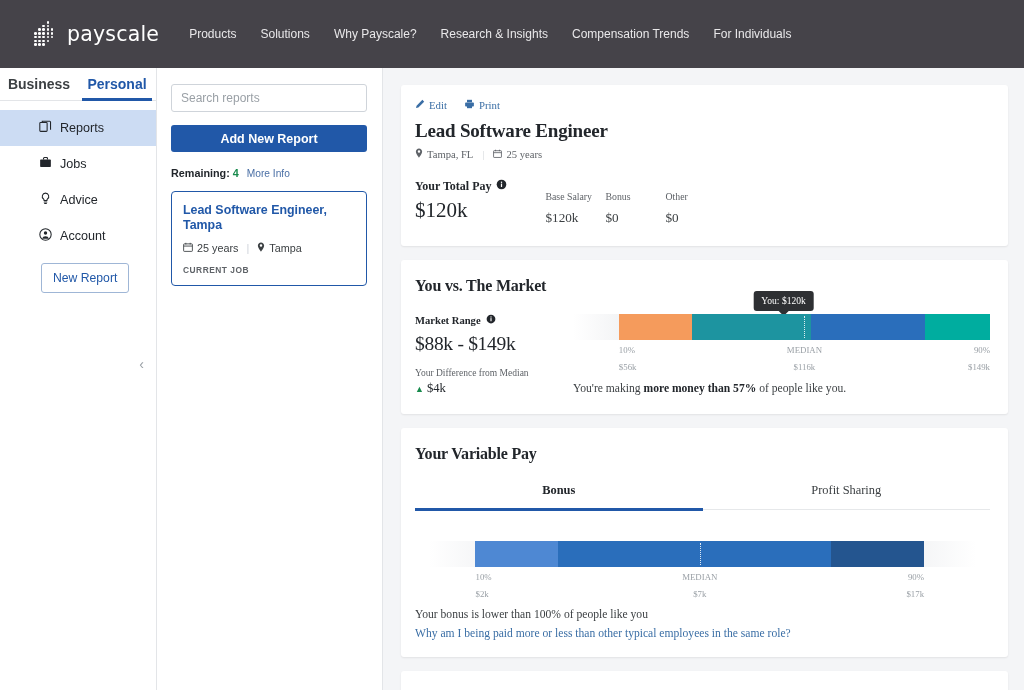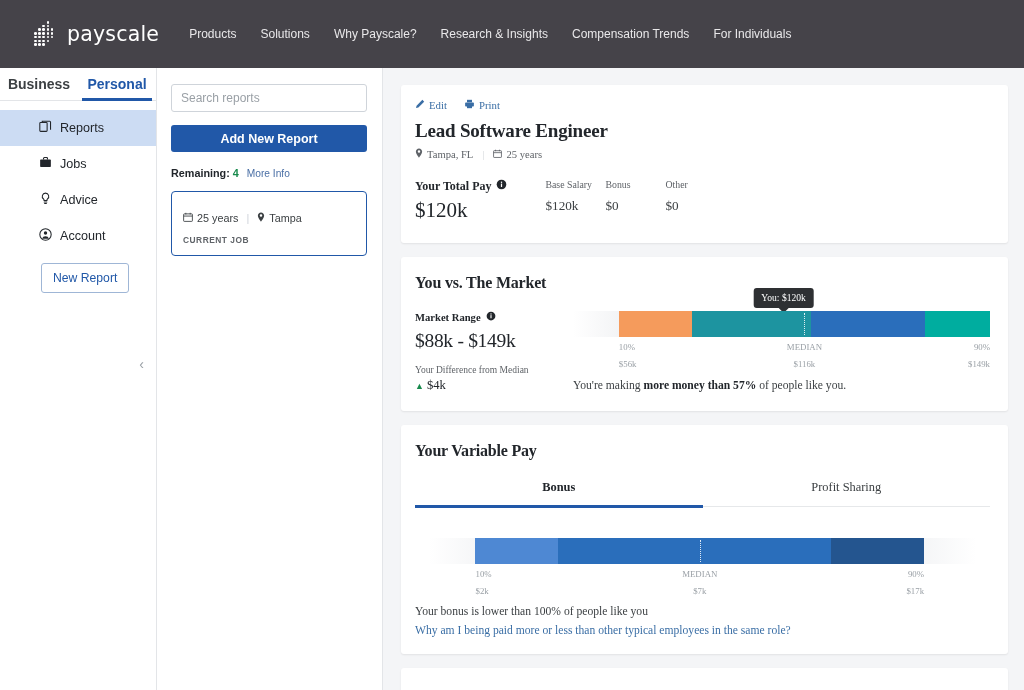--- a/index.html
+++ b/index.html
@@ -116,21 +116,21 @@
   .p1 { padding: 14px 18px 20px 14px; }
   .linkrow { display: flex; gap: 17px; align-items: center; font-size: 10.8px; }
   .linkrow a { color: #3a6ea5; text-decoration: none; display: inline-flex; gap: 4px; align-items: center; }
   .job-title { font-size: 19px; font-weight: bold; color: #22262b; margin-top: 9px; letter-spacing: -.2px; }
   .job-meta { margin-top: 6px; display: flex; align-items: center; gap: 9px; font-size: 10.6px; color: #5f6368; }
   .job-meta .sep { color: #d4d7db; }
   .job-meta span.m { display: inline-flex; align-items: center; gap: 4px; }
   .payrow { margin-top: 19px; display: flex; align-items: flex-start; }
   .paymain .lbl { font-size: 12px; font-weight: bold; color: #22262b; display: flex; align-items: center; gap: 5px; }
   .paymain .val { font-size: 21px; color: #22262b; margin-top: 4px; }
-  .paycols { display: flex; margin-left: 38px; margin-top: 0; }
+  .paycols { display: flex; margin-left: 38px; margin-top: 12px; }
   .paycol { width: 60px; }
   .paycol .k { font-size: 9.8px; color: #5f6368; }
   .paycol .v { font-size: 13.2px; color: #3c4043; margin-top: 8px; }
 
   
   .p2 { padding: 17px 18px 18px 14px; }
   .sec-title { font-size: 16px; font-weight: bold; color: #22262b; letter-spacing: -.2px; }
   .mkt-body { display: flex; margin-top: 19px; }
   .mkt-left { width: 158px; flex: none; }
   .mkt-left .k { font-size: 10.6px; font-weight: bold; color: #22262b; display: flex; align-items: center; gap: 5px; }
@@ -290,20 +290,21 @@
     <input class="search" type="text" placeholder="Search reports" style="">
     <button class="addbtn">Add New Report</button>
 
     <div class="remaining">
       <span>Remaining:</span>
       <span class="num">4</span>
       <span class="more">More Info</span>
     </div>
 
     <div class="card">
+      <div class="card-title">Lead Software Engineer, Tampa</div>
       <div class="card-meta">
         <span class="m">
           <span>
             <svg width="10" height="10" viewBox="0 0 16 16">
                 <rect x="1" y="3" width="14" height="12" rx="1" fill="none" stroke="#3c4043" stroke-width="1.4"></rect>
                 <path d="M1 6.5h14" stroke="#3c4043" stroke-width="1.4"></path>
                 <path d="M4.5 1.3v2.6M11.5 1.3v2.6" stroke="#3c4043" stroke-width="1.4"></path>
               </svg>
           </span>
           <span>25 years</span>

